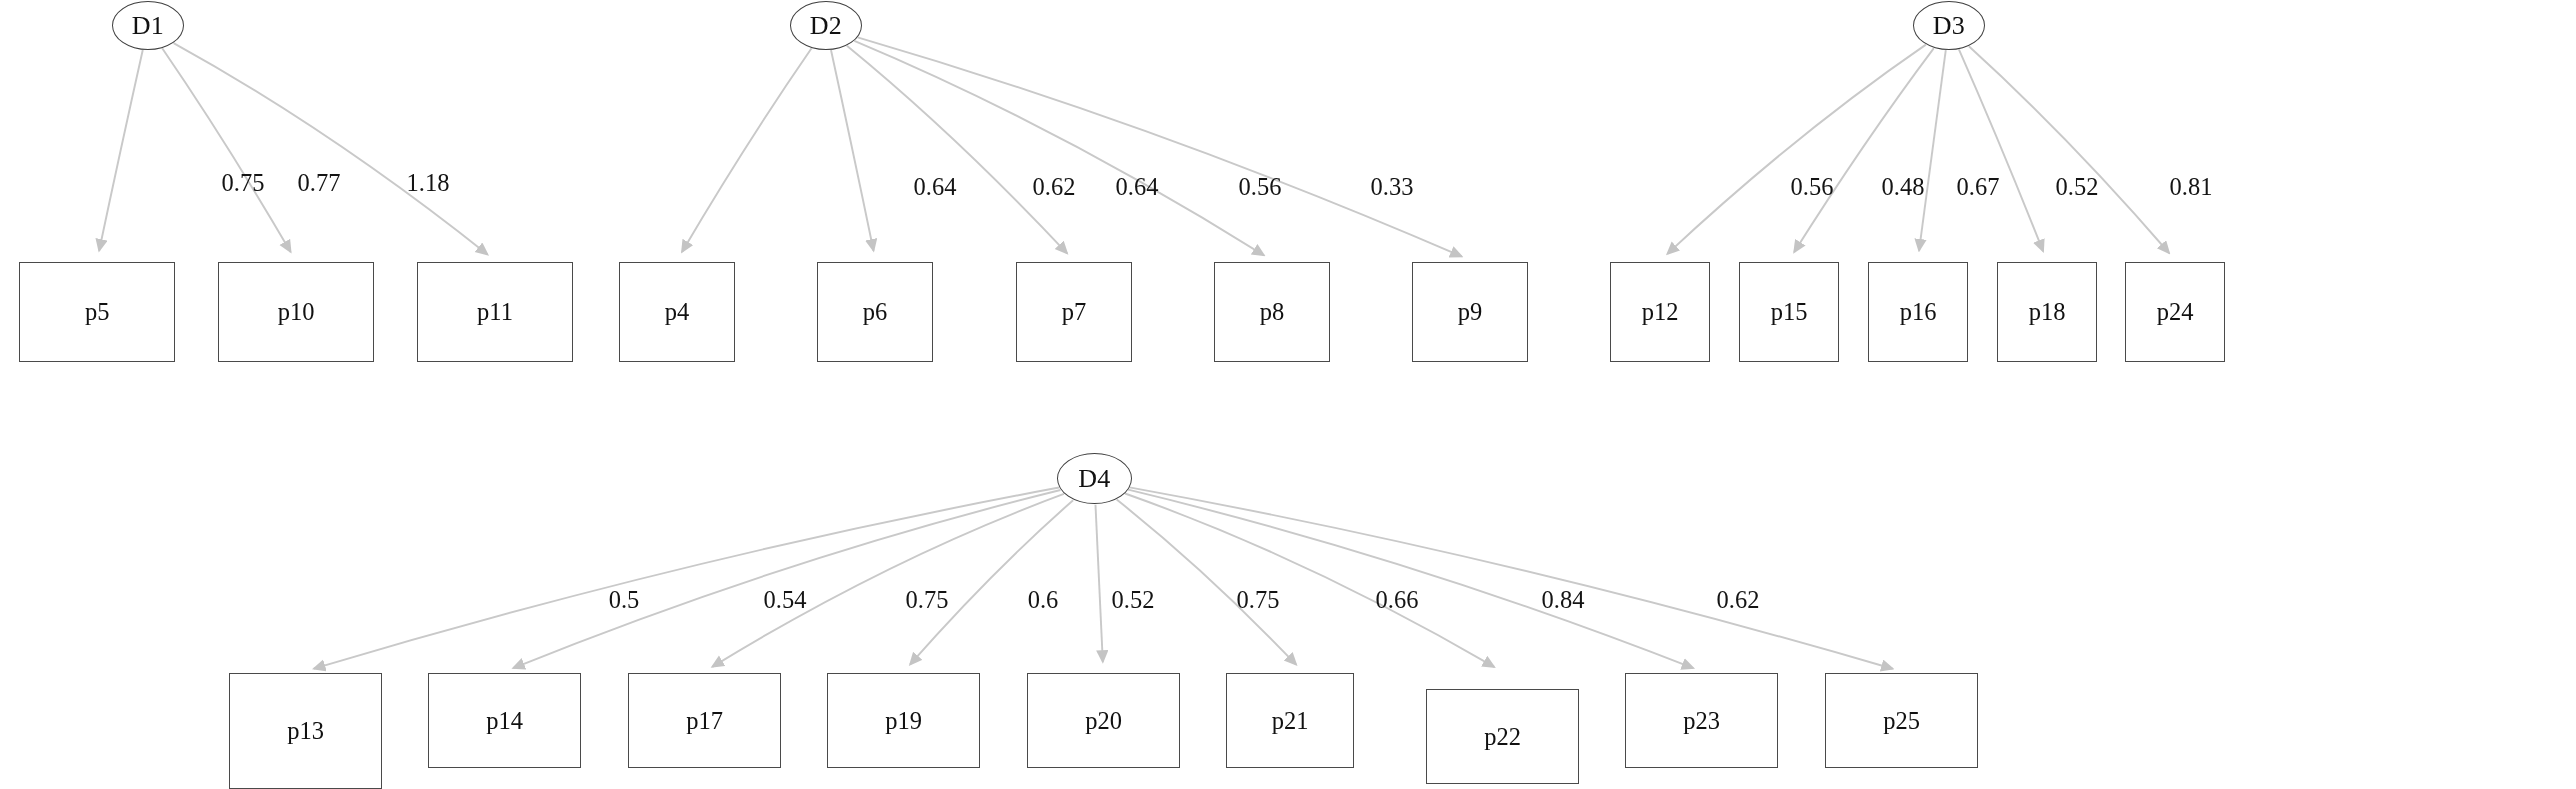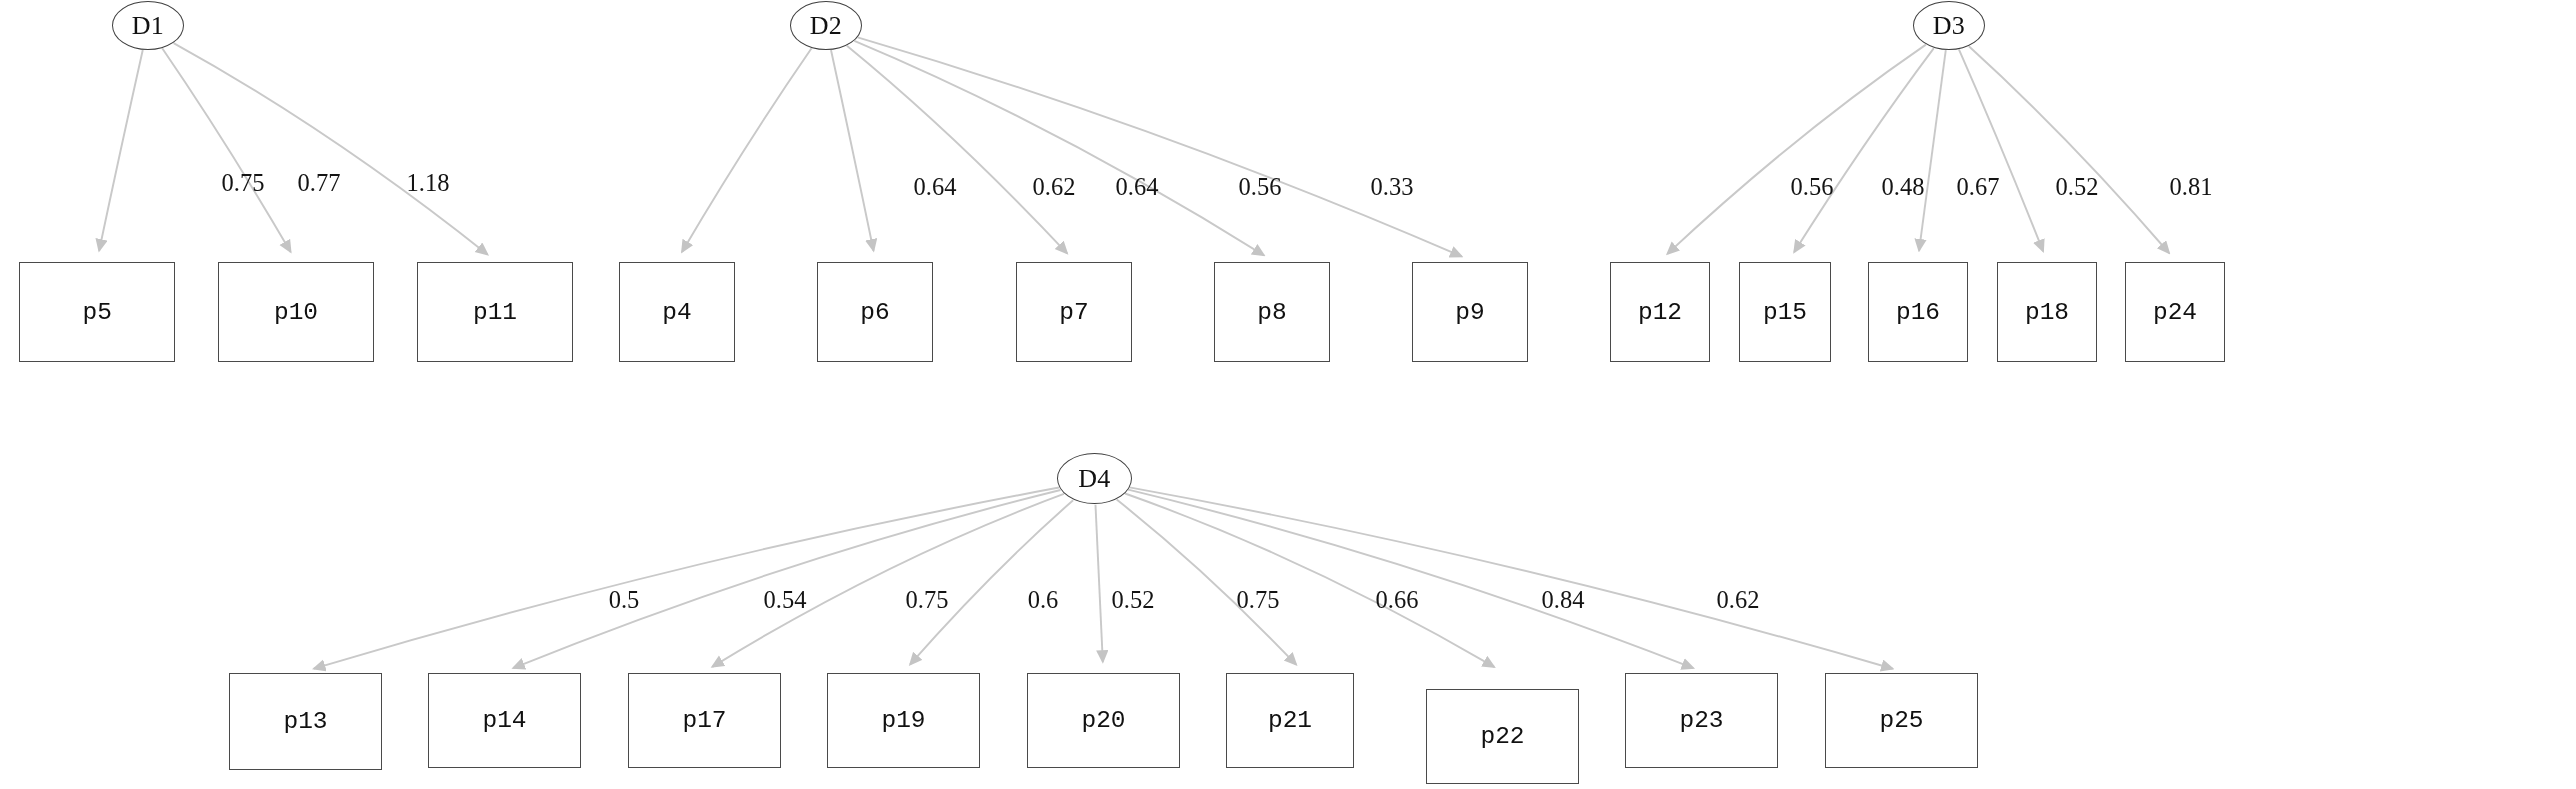--- a/index.html
+++ b/index.html
@@ -46,21 +46,21 @@
     border: 1.9px solid #4a4a4a;
     background: #ffffff;
     display: flex;
     align-items: center;
     justify-content: center;
     box-sizing: border-box;
   }
   .indicator-label {
     font-size: 24.5px;
     color: #111111;
-    font-family: Liberation Mono, monospace;
+    font-family: Liberation Serif, serif;
   }
   .edge-weight {
     position: absolute;
     font-size: 24.5px;
     color: #141414;
     font-family: "Liberation Serif", "DejaVu Serif", serif;
     white-space: nowrap;
     transform: translate(-50%, -50%);
   }
 </style>
@@ -135,33 +135,33 @@
       </div>
       <div class="indicator-box" style="left: 1214px; top: 262px; width: 116px; height: 100px;">
         <span class="indicator-label">p8</span>
       </div>
       <div class="indicator-box" style="left: 1412px; top: 262px; width: 116px; height: 100px;">
         <span class="indicator-label">p9</span>
       </div>
       <div class="indicator-box" style="left: 1610px; top: 262px; width: 100px; height: 100px;">
         <span class="indicator-label">p12</span>
       </div>
-      <div class="indicator-box" style="left: 1739px; top: 262px; width: 92px; height: 100px;">
+      <div class="indicator-box" style="left: 1739px; top: 262px; width: 100px; height: 100px;">
         <span class="indicator-label">p15</span>
       </div>
       <div class="indicator-box" style="left: 1868px; top: 262px; width: 100px; height: 100px;">
         <span class="indicator-label">p16</span>
       </div>
       <div class="indicator-box" style="left: 1997px; top: 262px; width: 100px; height: 100px;">
         <span class="indicator-label">p18</span>
       </div>
       <div class="indicator-box" style="left: 2125px; top: 262px; width: 100px; height: 100px;">
         <span class="indicator-label">p24</span>
       </div>
-      <div class="indicator-box" style="left: 229px; top: 673px; width: 153px; height: 97px;">
+      <div class="indicator-box" style="left: 229px; top: 673px; width: 153px; height: 116px;">
         <span class="indicator-label">p13</span>
       </div>
       <div class="indicator-box" style="left: 428px; top: 673px; width: 153px; height: 95px; justify-content: center;">
         <span class="indicator-label">p14</span>
       </div>
       <div class="indicator-box" style="left: 628px; top: 673px; width: 153px; height: 95px;">
         <span class="indicator-label">p17</span>
       </div>
       <div class="indicator-box" style="left: 827px; top: 673px; width: 153px; height: 95px;">
         <span class="indicator-label">p19</span>

